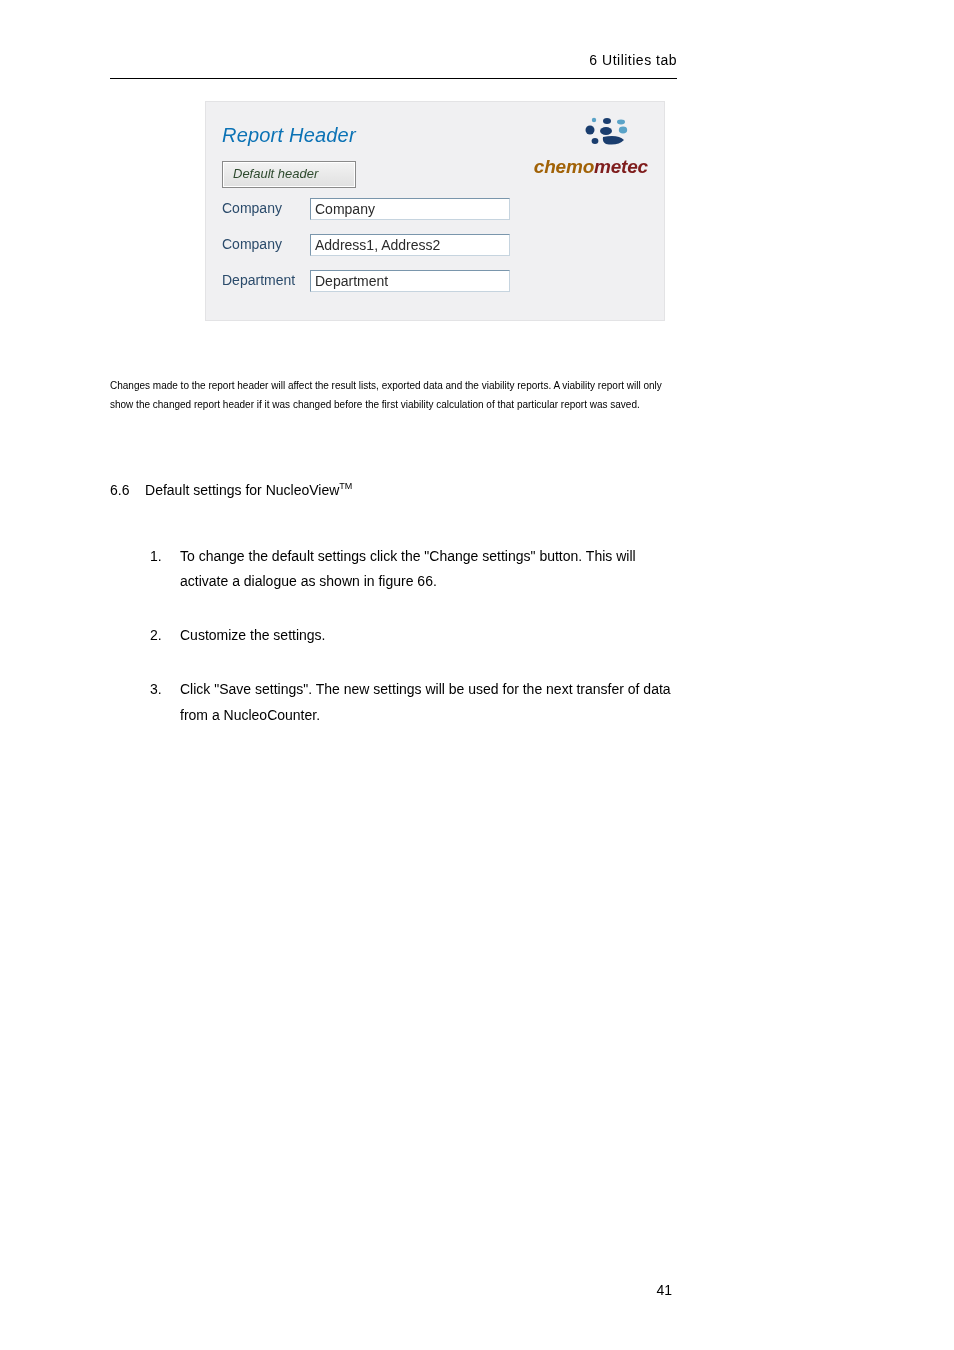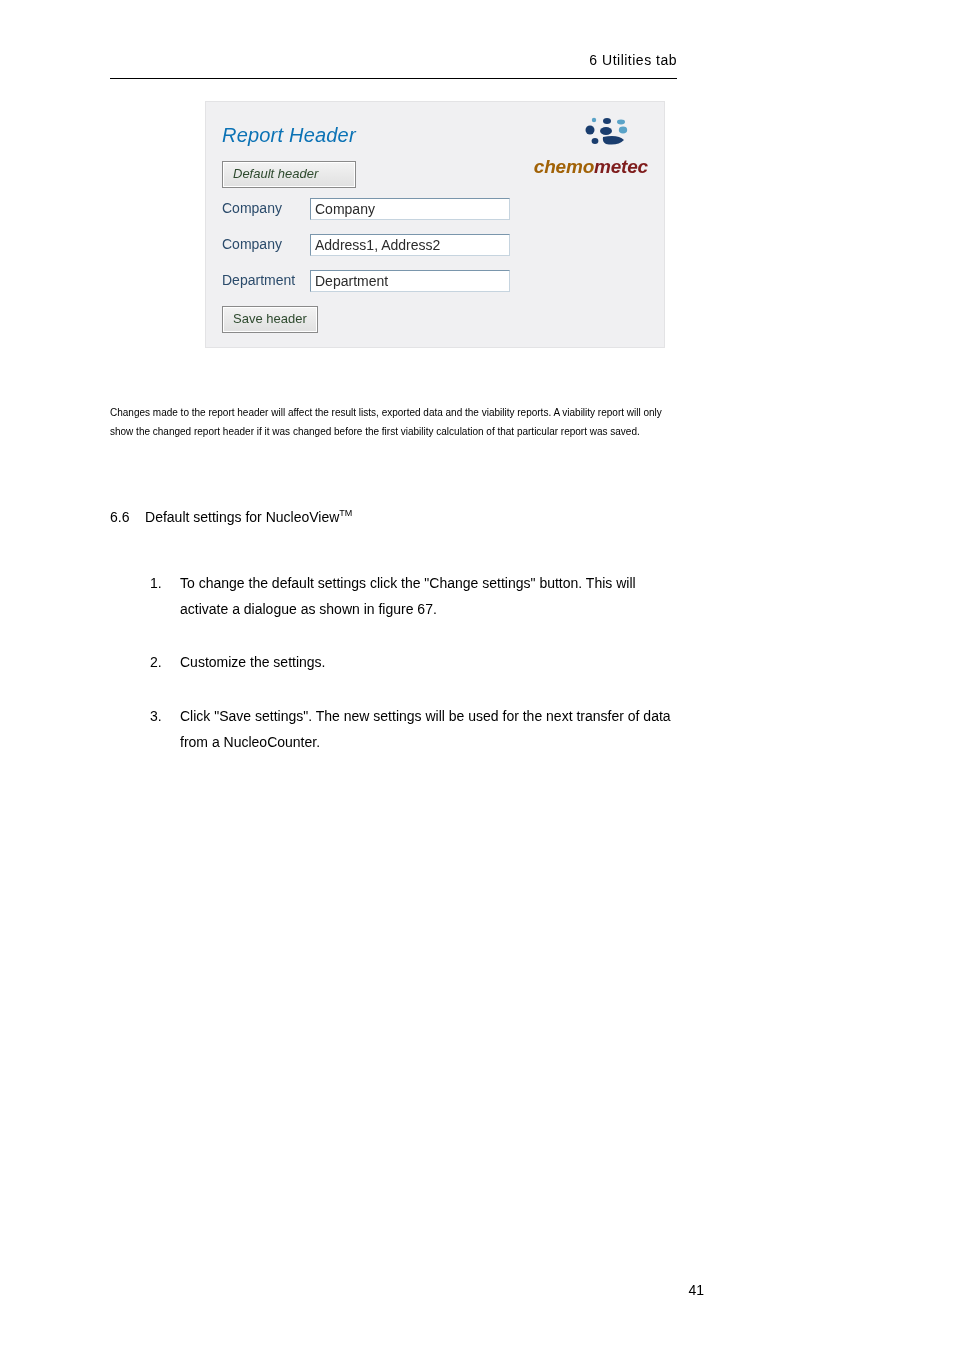--- a/index.html
+++ b/index.html
@@ -143,21 +143,21 @@
     margin-bottom: 28px;
     line-height: 1.85;
   }
   .li-num {
     width: 30px;
     flex-shrink: 0;
   }
   .li-body { flex: 1; }
   .pagenum {
     position: absolute;
-    right: 78px;
+    right: 110px;
     bottom: 48px;
     font-size: 14px;
   }
 </style>
 </head>
 <body>
 
 <div class="page">
 
   <div class="running-head">6 Utilities tab</div>
@@ -193,40 +193,37 @@
           <input class="ui-input" value="Company" style="">
         </div>
         <div class="ui-row">
           <div class="ui-label">Company</div>
           <input class="ui-input" value="Address1, Address2" style="">
         </div>
         <div class="ui-row">
           <div class="ui-label">Department</div>
           <input class="ui-input" value="Department" style="">
         </div>
-        <div class="save-row">
-          <span class="ui-btn">Save header</span>
-        </div>
       </div>
 
     </div>
   </div>
 
 
   <div class="body-para">Changes made to the report header will affect the result lists, exported data and the viability reports. A viability report will only show the changed report header if it was changed before the first viability calculation of that particular report was saved.</div>
 
   <div class="sec-head">
     <span>6.6</span>&nbsp;&nbsp;&nbsp;&nbsp;<span>Default settings for NucleoView</span><span class="sup">TM</span>
   </div>
 
 
   <div class="list">
     <div class="li">
       <div class="li-num">1.</div>
-      <div class="li-body">To change the default settings click the "Change settings" button. This will activate a dialogue as shown in figure 67.</div>
+      <div class="li-body">To change the default settings click the "Change settings" button. This will activate a dialogue as shown in figure 66.</div>
     </div>
     <div class="li">
       <div class="li-num">2.</div>
       <div class="li-body">Customize the settings.</div>
     </div>
     <div class="li">
       <div class="li-num">3.</div>
       <div class="li-body">Click "Save settings". The new settings will be used for the next transfer of data from a NucleoCounter.</div>
     </div>
   </div>

